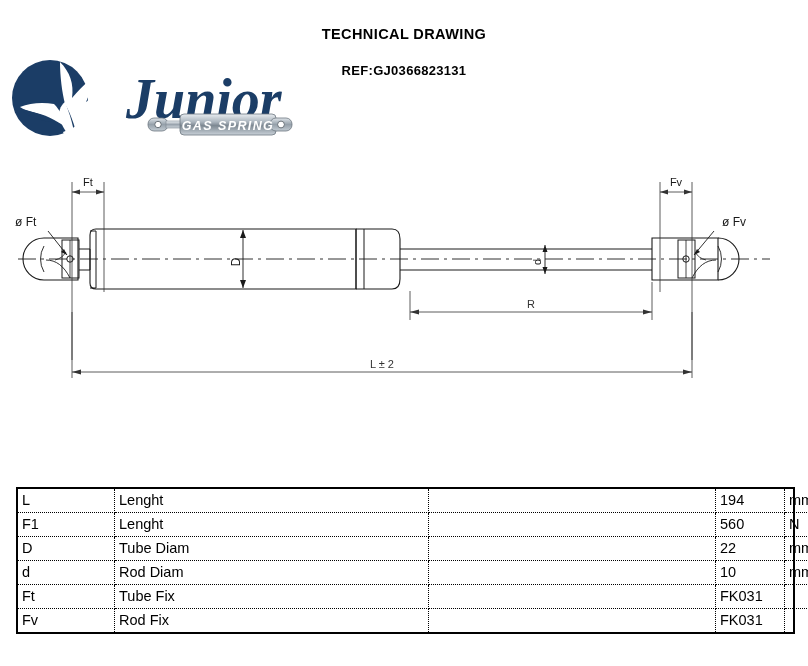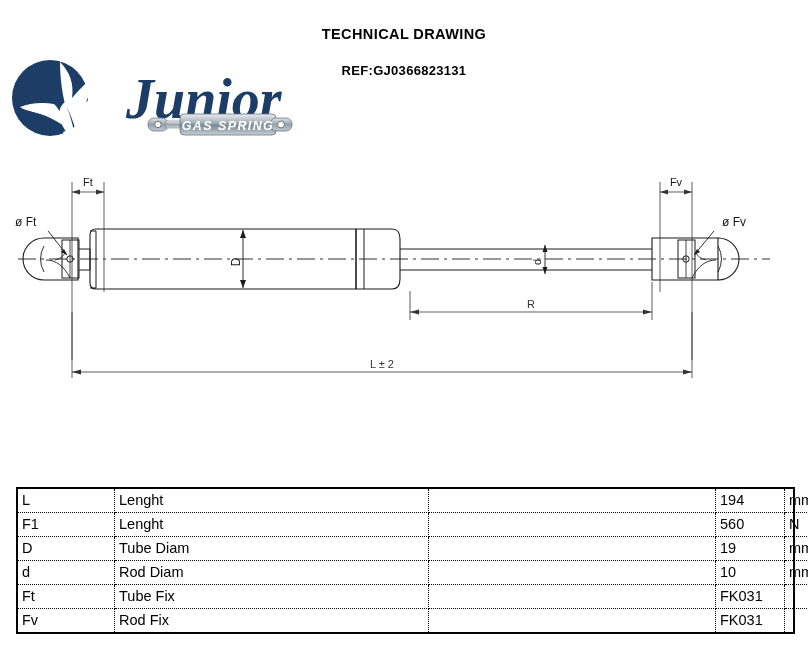--- a/index.html
+++ b/index.html
@@ -284,21 +284,21 @@
           <td class="col-sym">F1</td>
           <td class="col-name">Lenght</td>
           <td class="col-blank"></td>
           <td class="col-val">560</td>
           <td class="col-unit">N</td>
         </tr>
         <tr>
           <td class="col-sym">D</td>
           <td class="col-name">Tube Diam</td>
           <td class="col-blank"></td>
-          <td class="col-val">19</td>
+          <td class="col-val">22</td>
           <td class="col-unit">mm</td>
         </tr>
         <tr>
           <td class="col-sym">d</td>
           <td class="col-name">Rod Diam</td>
           <td class="col-blank"></td>
           <td class="col-val">10</td>
           <td class="col-unit">mm</td>
         </tr>
         <tr>

